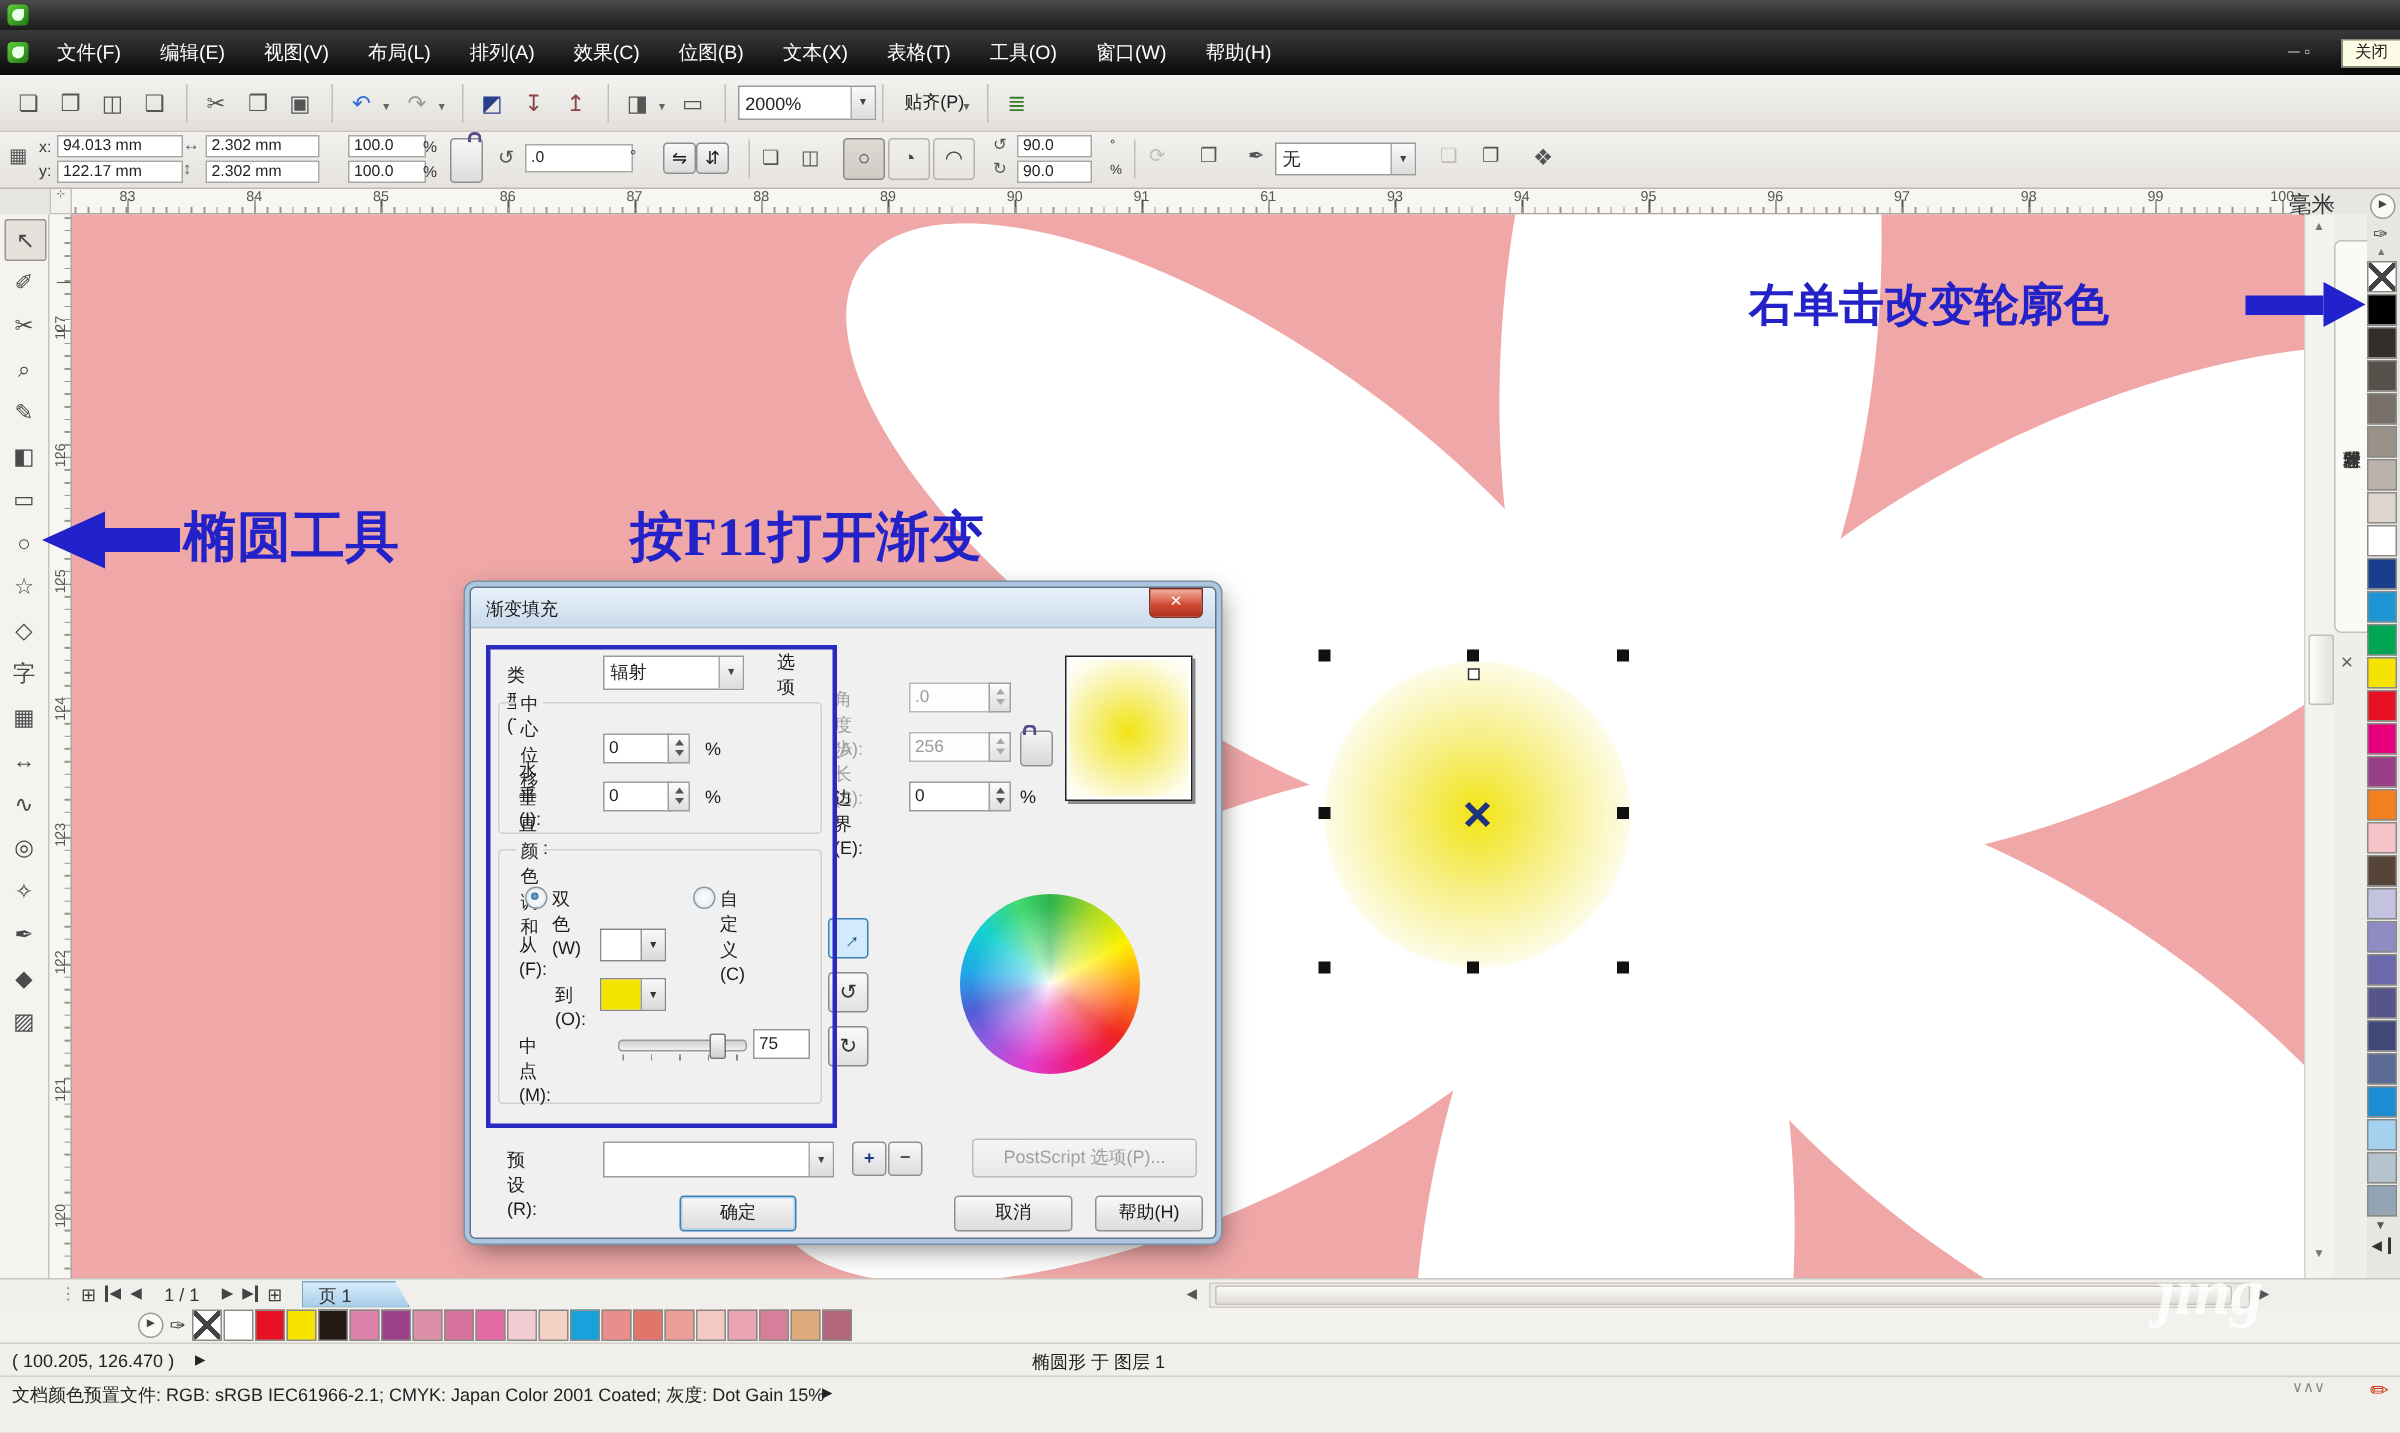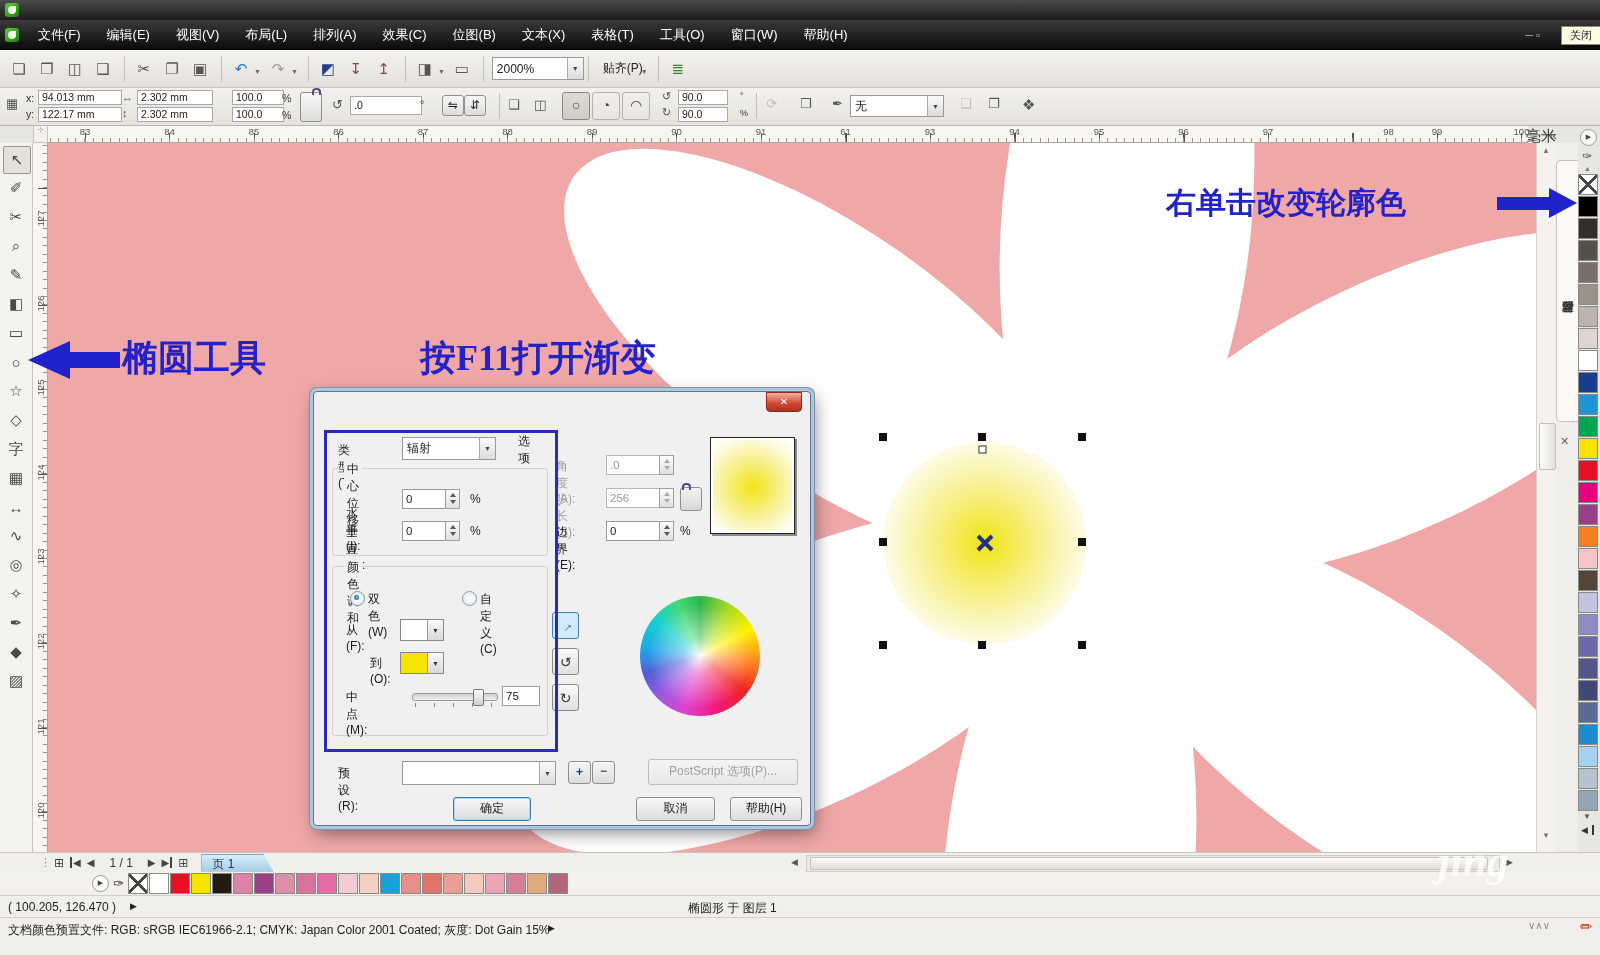--- a/index.html
+++ b/index.html
@@ -243,21 +243,21 @@
     <span class="num" style="left: 459.5px;">88</span>
     <span class="num" style="left: 544px;">89</span>
     <span class="num" style="left: 628.5px;">90</span>
     <span class="num" style="left: 713px;">91</span>
     <span class="num" style="left: 797.5px;">61</span>
     <span class="num" style="left: 882px; text-align: right;">93</span>
     <span class="num" style="left: 966.5px;">94</span>
     <span class="num" style="left: 1051px;">95</span>
     <span class="num" style="left: 1135.5px;">96</span>
     <span class="num" style="left: 1220px;">97</span>
-    <span class="num" style="left: 1304.5px; margin-left: 36px;">98</span>
+    <span class="num" style="left: 1304.5px;">98</span>
     <span class="num" style="left: 1389px;">99</span>
     <span class="num" style="left: 1473.5px;">100</span>
   </div>
 <span class="abs unitlabel">毫米</span>
 <div class="abs vruler">
     <div class="ticks"></div>
     <span class="num" style="top: 70px;">127</span>
     <span class="num" style="top: 154.6px;">126</span>
     <span class="num" style="top: 239.2px;">125</span>
     <span class="num" style="top: 323.8px;">124</span>
@@ -324,20 +324,23 @@
 
 <div class="abs annot" style="left:122px;top:334px;font-size:36px;">椭圆工具</div>
 <div class="abs annot" style="left:420px;top:334px;font-size:36px;">按F11打开渐变</div>
 <div class="abs arrow-head" style="left:28px;top:341px;border-top:19px solid transparent;border-bottom:19px solid transparent;border-right:42px solid #2222cc;"></div>
 <div class="abs arrow-shaft" style="left:68px;top:352px;width:52px;height:16px;"></div>
 <div class="abs annot" style="left:1166px;top:183px;font-size:30px;">右单击改变轮廓色</div>
 <div class="abs arrow-shaft" style="left:1497px;top:197px;width:52px;height:13px;"></div>
 <div class="abs arrow-head" style="left:1549px;top:188px;border-top:15px solid transparent;border-bottom:15px solid transparent;border-left:28px solid #2222cc;"></div>
 
 <div class="abs dlg">
+  <div class="dlg-title">
+    <span class="txt">渐变填充</span>
+  </div>
   <div class="dlg-close">✕</div>
 </div>
 
 <div class="abs" style="z-index:41;left:0;top:0;">
   <span class="dlabel" style="left:338px;top:442px;">类型(T):</span>
   <span class="combo abs" style="left:402px;top:437px;width:92px;height:21px;z-index:41;">
     <span class="val">辐射</span>
     <span class="dd">▼</span>
   </span>
   <span class="dlabel" style="left:518px;top:433px;">选项</span>

